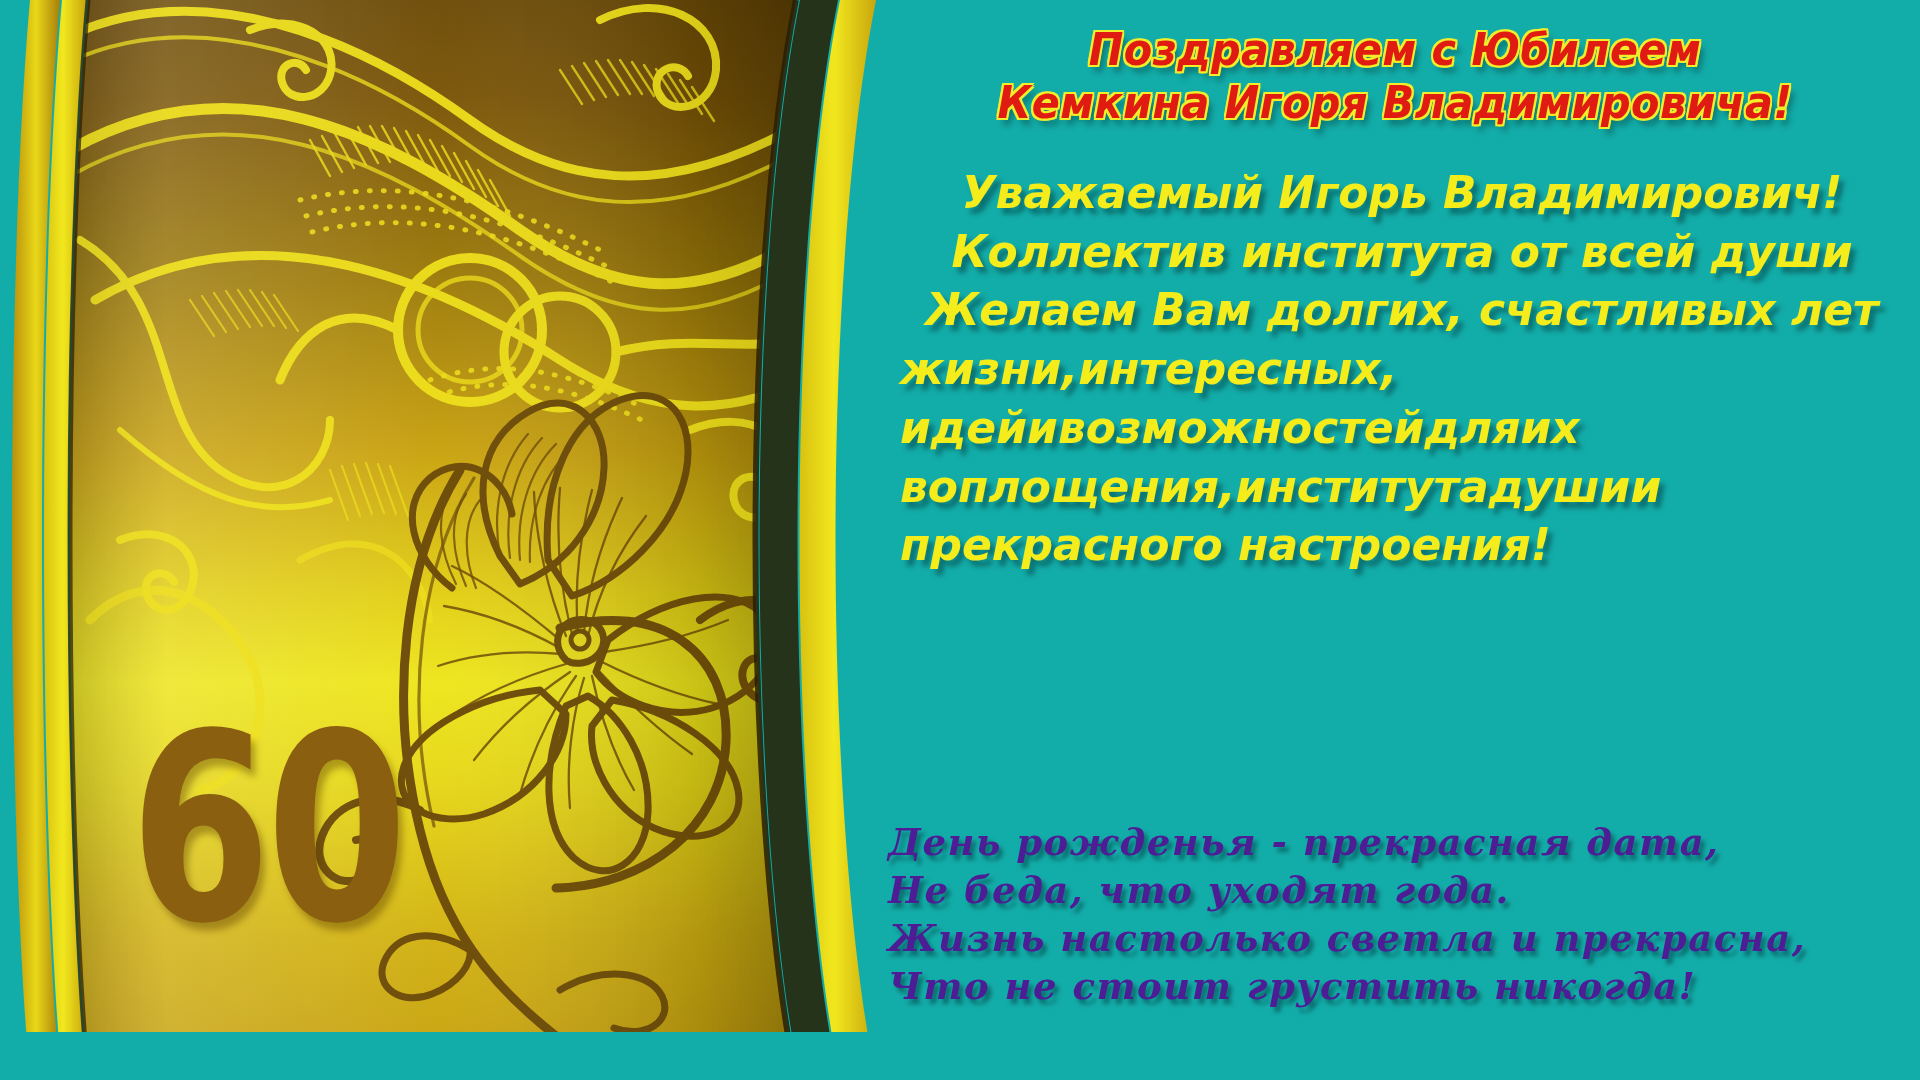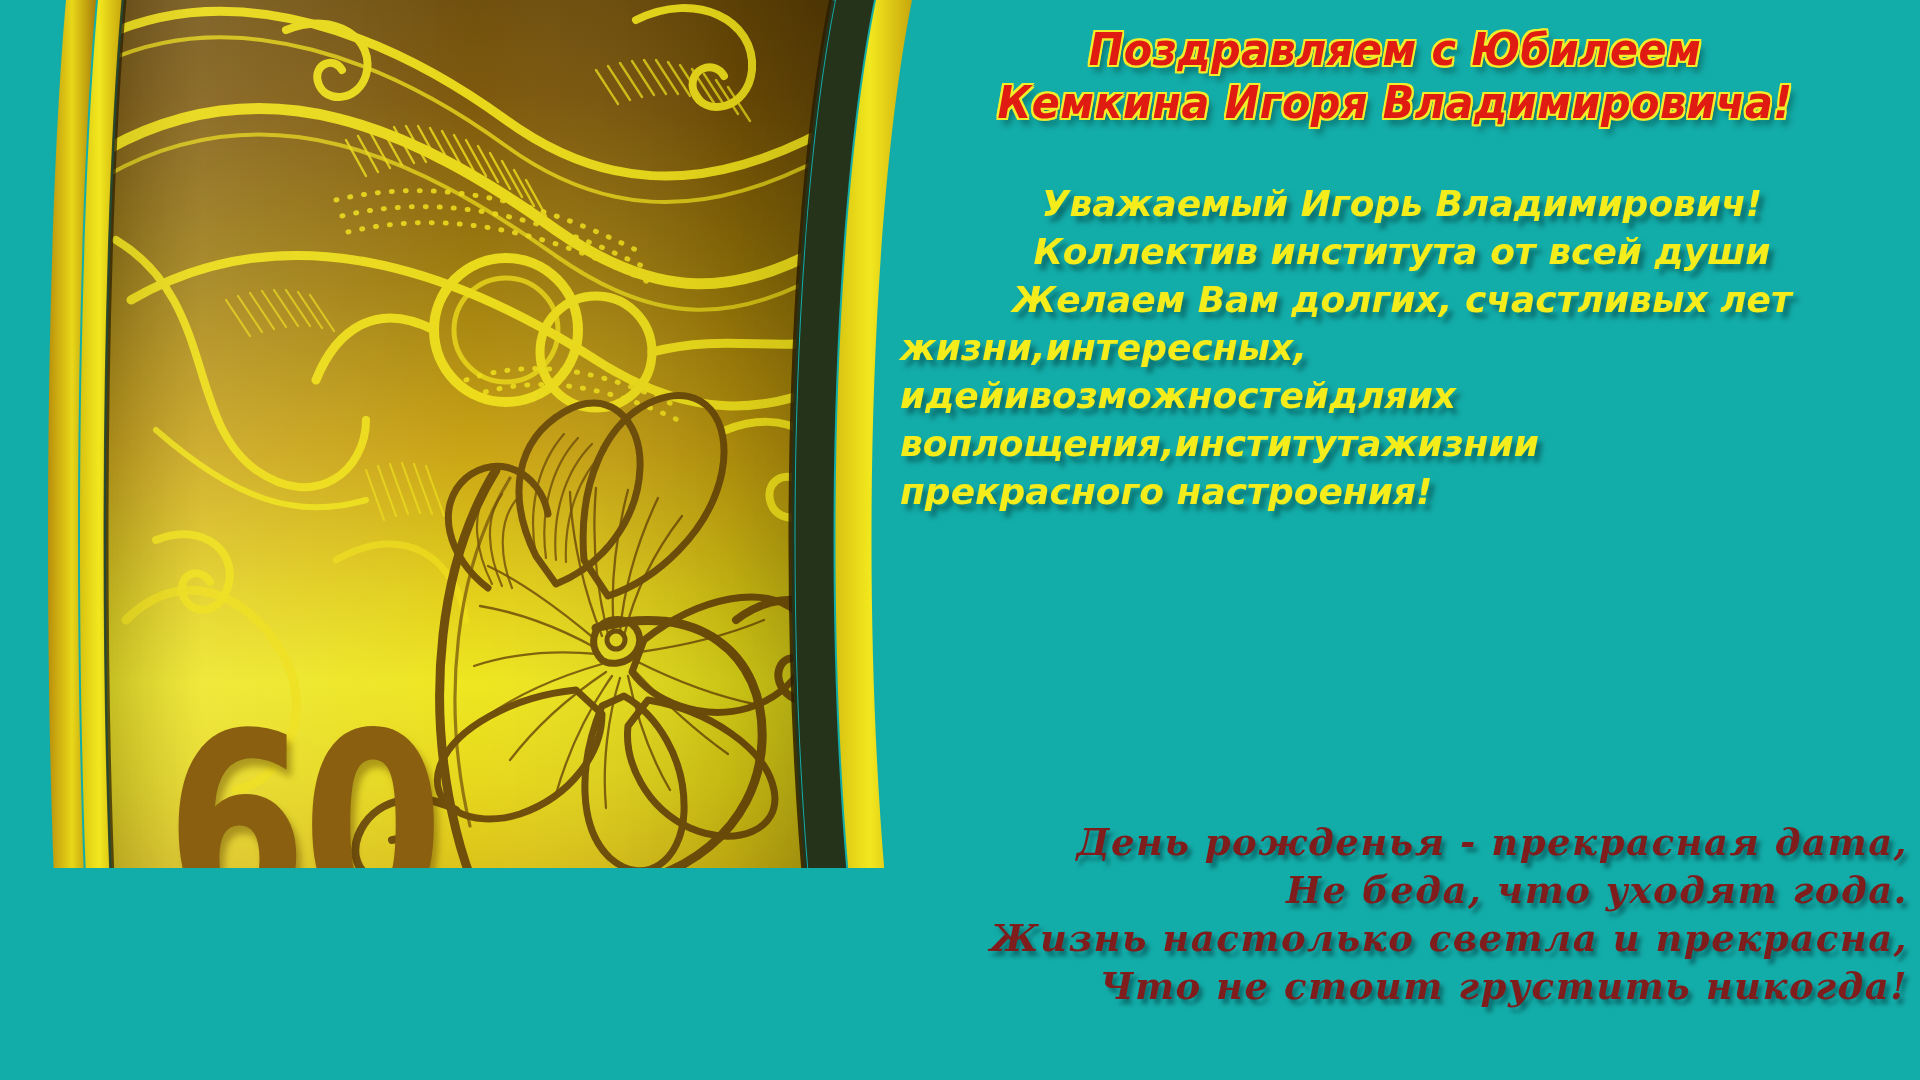--- a/index.html
+++ b/index.html
@@ -14,23 +14,22 @@
     height: 1080px;
     overflow: hidden;
     background: #13ada9;
     font-family: "Liberation Sans", "DejaVu Sans", sans-serif;
   }
 
   
   .panel-wrap {
     position: absolute;
     left: 0; top: 0;
-    width: 960px; height: 868px;
+    width: 960px; height: 1032px;
     overflow: hidden;
-    margin-left: 36px;
   }
   .panel-svg { position:absolute; left:0; top:0; }
 
   
   .sixty {
     position: absolute;
     left: 130px;
     top: 715px;
     font-family: "DejaVu Sans", sans-serif;
     font-weight: 700;
@@ -72,54 +71,54 @@
        0 -2px 0 #f2ee2a, 0  2px 0 #f2ee2a,
       -2px -2px 0 #f2ee2a, 2px -2px 0 #f2ee2a,
       -2px  2px 0 #f2ee2a, 2px  2px 0 #f2ee2a,
        5px 7px 7px rgba(0,50,50,.45);
     white-space: pre-line;
   }
 
   .body-block {
     position: absolute;
     left: 12px;
-    top: 180px;
+    top: 164px;
     width: 1004px;
     font-family: "DejaVu Sans", sans-serif;
     font-weight: 700;
     font-style: italic;
-    font-size: 36px;
+    font-size: 44px;
     line-height: 1.335;
     color: #f5ec1b;
     text-shadow: 5px 6px 5px rgba(0,55,60,.5);
   }
   .body-block .l {
     display: block;
     white-space: nowrap;
   }
   .body-block .l.center { text-align: center; }
   .body-block .l.just {
     display: flex;
     justify-content: flex-start;
     white-space: nowrap;
   }
 
   .poem {
     position: absolute;
     left: 0;
     top: 818px;
     width: 1020px;
-    text-align: right;
+    text-align: left;
     font-family: "DejaVu Serif", serif;
     font-style: italic;
     font-weight: 700;
     font-size: 37px;
     line-height: 1.30;
     letter-spacing: 1.5px;
-    color: #7f1d1d;
+    color: #4c1d95;
     text-shadow: 4px 5px 4px rgba(0,55,60,.52);
   }
   .poem span { display:block; white-space: nowrap; }
 </style>
 </head>
 <body>
 
 <div id="card">
 
   <div class="panel-wrap">
@@ -344,21 +343,21 @@
       <span class="l just">
         <span>идей</span>
         <span>и</span>
         <span>возможностей</span>
         <span>для</span>
         <span>их</span>
       </span>
       <span class="l just">
         <span>воплощения,</span>
         <span>института</span>
-        <span>жизни</span>
+        <span>души</span>
         <span>и</span>
       </span>
       <span class="l">прекрасного настроения!</span>
     </div>
 
     <div class="poem">
       <span>День рожденья - прекрасная дата,</span>
       <span>Не беда, что уходят года.</span>
       <span>Жизнь настолько светла и прекрасна,</span>
       <span>Что не стоит грустить никогда!</span>

